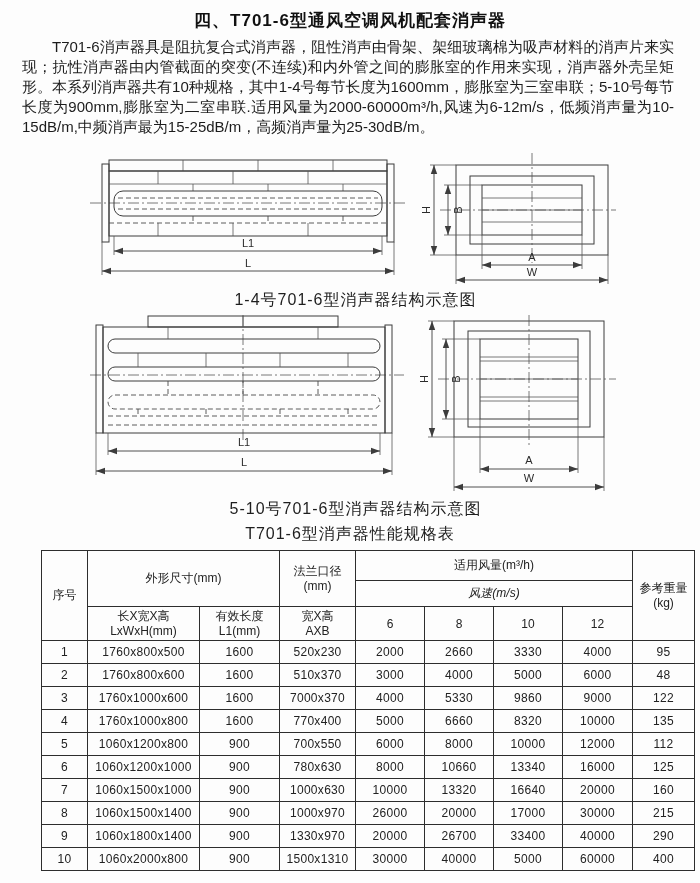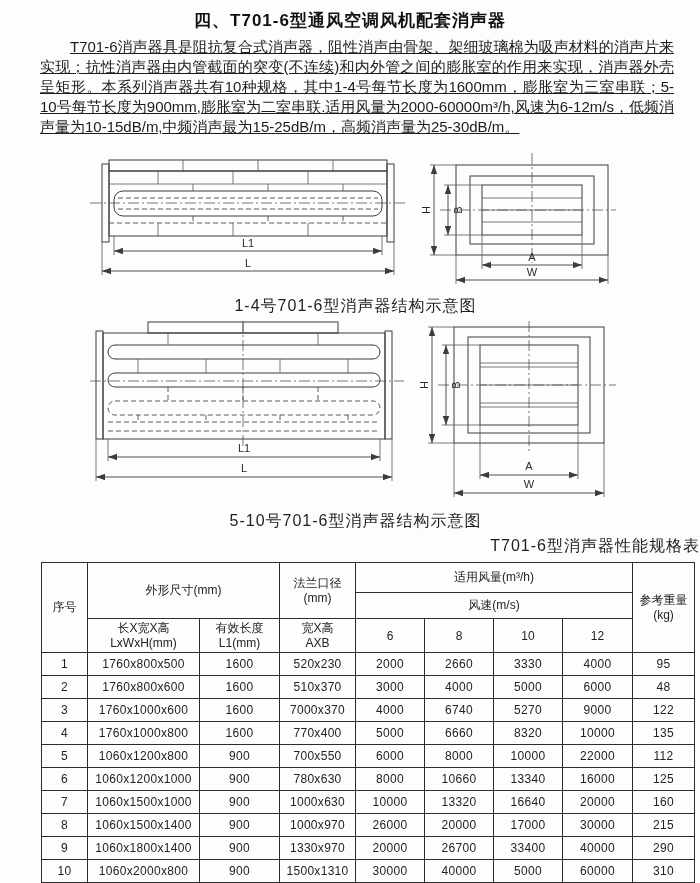--- a/index.html
+++ b/index.html
@@ -6,50 +6,50 @@
   body{
     width:700px;height:883px;background:#fdfdfd;color:#1a1a1a;
     font-family:"Liberation Sans","DejaVu Sans",sans-serif;
     overflow:hidden;position:relative;
   }
   .page-title{
     text-align:center;font-size:17px;font-weight:bold;letter-spacing:1px;
     margin:9px 0 5px 0;color:#111;
   }
   .desc{
-    margin:0 26px 0 40px;font-size:15px;line-height:20px;
-    text-align:justify;text-indent:2em;color:#1c1c1c;text-decoration:underline;
+    margin:0 26px 0 22px;font-size:15px;line-height:20px;
+    text-align:justify;text-indent:2em;color:#1c1c1c;
   }
   .fig-wrap{display:block;}
   .fig1-wrap{margin:14px 0 0 88px;}
   .fig2-wrap{margin:4px 0 0 88px;}
   svg{display:block;}
   svg .ln{stroke:#3c3c3c;stroke-width:1;fill:none;}
   svg .thin{stroke:#555;stroke-width:0.8;fill:none;}
   svg .dash{stroke:#4a4a4a;stroke-width:0.9;fill:none;stroke-dasharray:5 3;}
   svg .chain{stroke:#555;stroke-width:0.8;fill:none;stroke-dasharray:11 3 2 3;}
   svg .dim{stroke:#3c3c3c;stroke-width:0.9;fill:none;}
   svg text{font-size:11px;fill:#2b2b2b;font-family:"Liberation Sans","DejaVu Sans",sans-serif;}
   .caption{
-    text-align:center;font-size:16px;margin:10px 0 0 0;color:#1e1e1e;letter-spacing:1px;padding-left:11px;
+    text-align:center;font-size:16px;margin:4px 0 0 0;color:#1e1e1e;letter-spacing:1px;padding-left:11px;
   }
   .table-title{
-    text-align:right;font-size:16px;margin:4px 0 5px 0;color:#1e1e1e;letter-spacing:1px;
+    text-align:center;font-size:16px;margin:4px 0 5px 0;color:#1e1e1e;letter-spacing:1px;
   }
   table.spec{
     margin-left:41px;width:653px;border-collapse:collapse;table-layout:fixed;
     font-size:12px;text-align:center;color:#222;
   }
   table.spec th,table.spec td{
     border:1px solid #2d2d2d;font-weight:normal;padding:0;
     overflow:hidden;white-space:nowrap;
   }
   table.spec thead th{font-size:12px;}
   table.spec .h1{height:30px;}
-  table.spec .h2{height:26px;}
+  table.spec .h2{height:26px;font-style:italic;}
   table.spec .h3{height:34px;}
   table.spec tbody td{height:22px;font-size:12px;letter-spacing:0.3px;}
   .two-line div{line-height:15px;}
 </style>
 </head>
 <body>
 
 <div class="page-title">四、T701-6型通风空调风机配套消声器</div>
 
 <div class="desc">T701-6消声器具是阻抗复合式消声器，阻性消声由骨架、架细玻璃棉为吸声材料的消声片来实现；抗性消声器由内管截面的突变(不连续)和内外管之间的膨胀室的作用来实现，消声器外壳呈矩形。本系列消声器共有10种规格，其中1-4号每节长度为1600mm，膨胀室为三室串联；5-10号每节长度为900mm,膨胀室为二室串联.适用风量为2000-60000m³/h,风速为6-12m/s，低频消声量为10-15dB/m,中频消声最为15-25dB/m，高频消声量为25-30dB/m。</div>
@@ -278,22 +278,22 @@
         <td>5000</td>
         <td>6000</td>
         <td>48</td>
       </tr>
       <tr>
         <td>3</td>
         <td>1760x1000x600</td>
         <td>1600</td>
         <td>7000x370</td>
         <td>4000</td>
-        <td>6740</td>
-        <td>5270</td>
+        <td>5330</td>
+        <td>9860</td>
         <td>9000</td>
         <td>122</td>
       </tr>
       <tr>
         <td>4</td>
         <td>1760x1000x800</td>
         <td>1600</td>
         <td>770x400</td>
         <td>5000</td>
         <td>6660</td>
@@ -302,21 +302,21 @@
         <td>135</td>
       </tr>
       <tr>
         <td>5</td>
         <td>1060x1200x800</td>
         <td>900</td>
         <td>700x550</td>
         <td>6000</td>
         <td>8000</td>
         <td>10000</td>
-        <td>22000</td>
+        <td>12000</td>
         <td>112</td>
       </tr>
       <tr>
         <td>6</td>
         <td>1060x1200x1000</td>
         <td>900</td>
         <td>780x630</td>
         <td>8000</td>
         <td>10660</td>
         <td>13340</td>
@@ -358,16 +358,16 @@
       </tr>
       <tr>
         <td>10</td>
         <td>1060x2000x800</td>
         <td>900</td>
         <td>1500x1310</td>
         <td>30000</td>
         <td>40000</td>
         <td>5000</td>
         <td>60000</td>
-        <td>310</td>
+        <td>400</td>
       </tr>
     </tbody>
 </table>
 
 </body></html>

